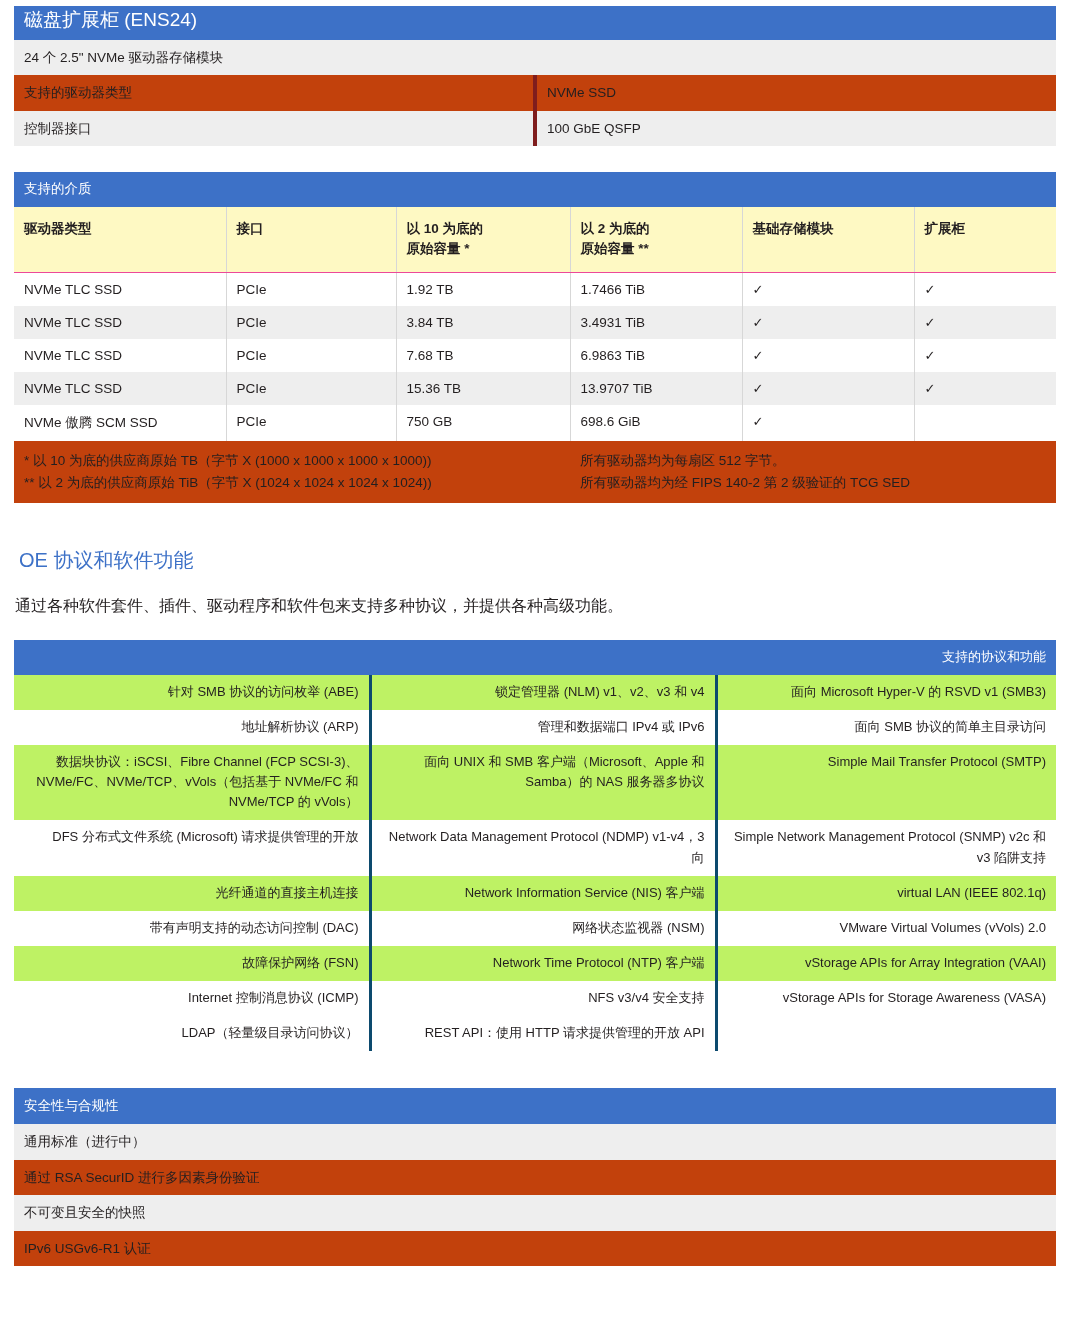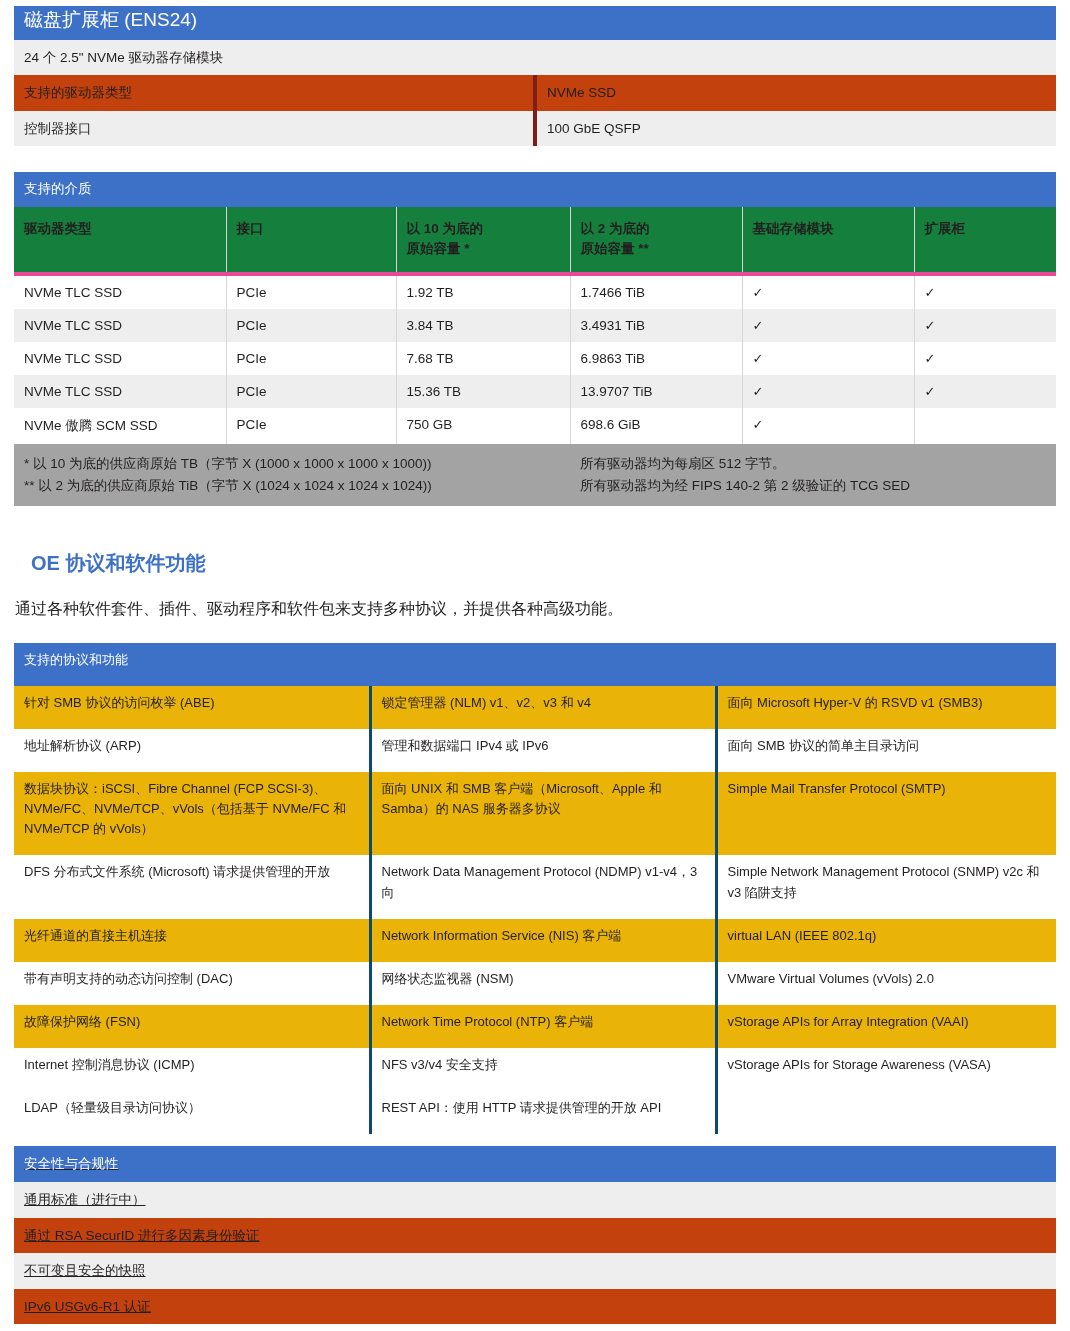--- a/index.html
+++ b/index.html
@@ -63,82 +63,82 @@
   table.media {
     margin-top: 26px;
   }
   table.media th {
     font-size: 13.5px;
     font-weight: bold;
     text-align: left;
     padding: 12px 10px 14px 10px;
     vertical-align: top;
     line-height: 1.45;
-    background: #15803d;
-    border-bottom: 4px solid #ec4899;
+    background: #fef9c3;
+    border-bottom: 1px solid #ec4899;
   }
   table.media th.sep, table.media td.sep {
     border-left: 1px solid #d7d7d7;
   }
   table.media td {
     font-size: 13.5px;
     padding: 9px 10px;
     vertical-align: top;
   }
   table.media tr.alt td {
     background: #eeeeee;
   }
   table.media td.check {
     text-align: left;
     font-size: 13px;
   }
   .footnotes td {
     font-size: 12px;
     line-height: 1.6;
     padding: 10px 10px 12px 10px;
-    background: #a3a3a3;
+    background: #c2410c;
     vertical-align: top;
   }
 
   
   h2.section {
     color: #3d71c7;
     font-size: 20px;
-    font-weight: 700;
-    margin: 44px 0 0 16px;
+    font-weight: 400;
+    margin: 44px 0 0 4px;
     padding: 0 0 0 1px;
   }
   p.section-desc {
     font-size: 16px;
     margin: 20px 0 0 1px;
     line-height: 1.5;
   }
 
   
   table.protocols {
     margin-top: 22px;
   }
   table.protocols td {
     font-size: 13px;
-    padding: 7px 10px 16px 10px;
+    padding: 7px 10px 8px 10px;
     vertical-align: top;
     line-height: 1.55;
+    text-align: right;
   }
   table.protocols td.sep {
     border-left: 3px solid #0c4a6e;
   }
   table.protocols tr.alt td {
-    background: #eab308;
+    background: #bef264;
     margin-left: 17px;
   }
 
   
   table.security {
-    margin-top: 12px;
-    text-decoration: underline;
+    margin-top: 37px;
   }
   table.security td {
     font-size: 13.5px;
     padding: 8px 10px;
     line-height: 1.45;
   }
   .spacer-10 { height: 10px; }
 </style>
 </head>
 <body>

